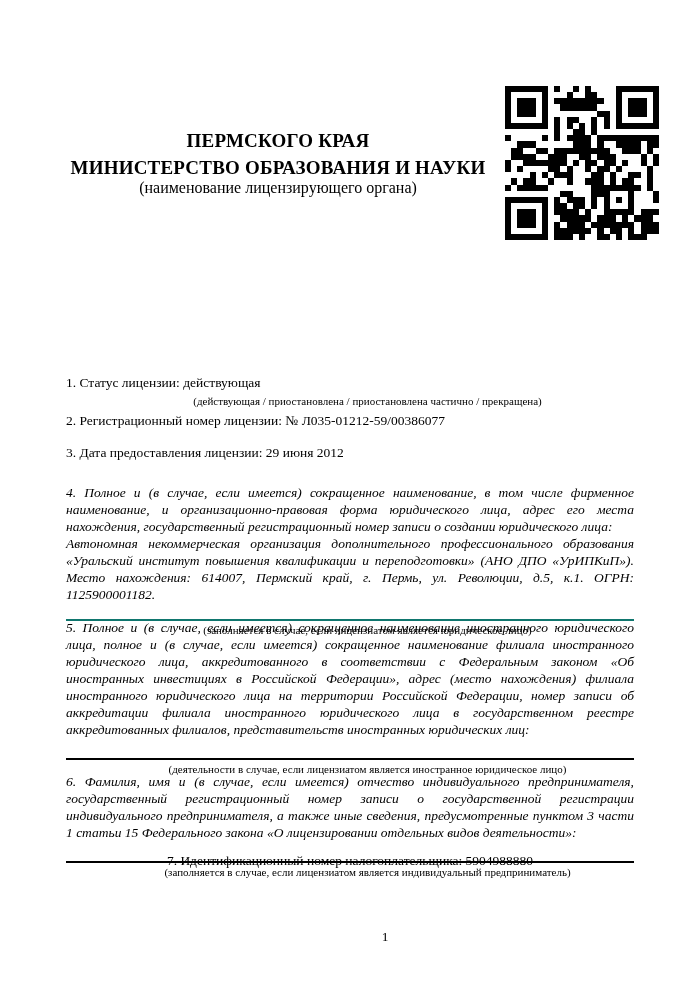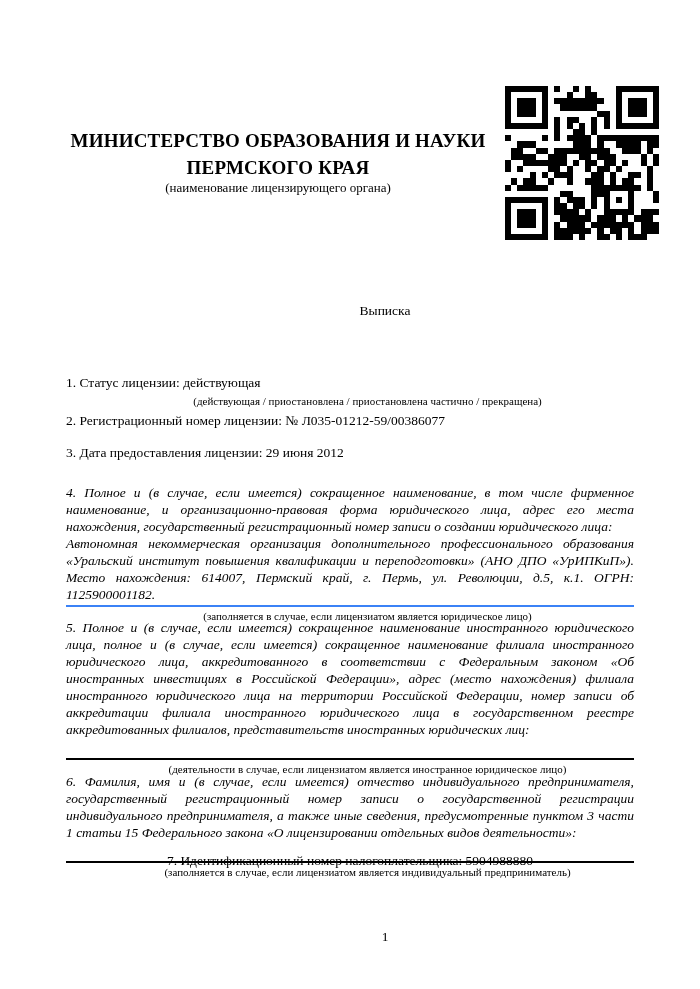--- a/index.html
+++ b/index.html
@@ -12,30 +12,30 @@
     overflow:hidden;
   }
   .abs{position:absolute;}
   .col{left:66px;width:568px;}
   .body-text{font-size:13.5px;line-height:17px;}
   .just{text-align:justify;font-style:italic;}
   .centered{text-align:center;padding-left:35px;}
   .caption{font-size:11px;line-height:13px;}
   .header-block{top:127px;left:66px;width:424px;text-align:center;}
   .header-line{font-size:19px;line-height:27px;font-weight:bold;letter-spacing:0.2px;}
-  .header-caption{font-size:13px;line-height:13px;}
+  .header-caption{font-size:16px;line-height:13px;}
   .title-block{top:302px;}
   .title-line{font-size:13.5px;line-height:18px;}
   .qr{top:86px;left:505px;width:154px;height:154px;}
   .item1{top:374px;}
   .item1 .caption{margin-top:4px;}
   .item2{top:412px;}
   .item3{top:444px;}
   .sec4{top:484px;}
-  .sec4 .value-p{border-bottom:2px solid #3b82f6;padding-bottom:2px;}
+  .sec4 .value-p{border-bottom:2px solid #0f766e;padding-bottom:16px;}
   .sec4 .caption{margin-top:3px;}
   .sec5{top:619px;}
   .sec6{top:773px;}
   .blank-underline{height:18px;margin-top:2px;border-bottom:2px solid #000;}
   .sec5 .caption,.sec6 .caption{margin-top:3px;}
   .item7{top:852px;text-align:center;}
   .pagenum{top:930px;font-size:13.5px;line-height:14px;}
   svg{display:block;}
 </style>
 </head>
@@ -388,27 +388,26 @@
         <rect x="15" y="24" width="1" height="1" fill="#000000"></rect>
         <rect x="16" y="24" width="1" height="1" fill="#000000"></rect>
         <rect x="18" y="24" width="1" height="1" fill="#000000"></rect>
         <rect x="20" y="24" width="1" height="1" fill="#000000"></rect>
         <rect x="21" y="24" width="1" height="1" fill="#000000"></rect>
         <rect x="22" y="24" width="1" height="1" fill="#000000"></rect>
       </svg>
   </div>
 
   <div class="abs header-block">
+    <div class="header-line">ПЕРМСКОГО КРАЯ</div>
     <div class="header-line">МИНИСТЕРСТВО ОБРАЗОВАНИЯ И НАУКИ</div>
-    <div class="header-line">ПЕРМСКОГО КРАЯ</div>
     <div class="header-caption">(наименование лицензирующего органа)</div>
   </div>
 
   <div class="abs col title-block centered">
-    <div class="title-line">Выписка</div>
   </div>
 
   <div class="abs col body-text item1">
     <div>1. Статус лицензии: действующая</div>
     <div class="caption centered">(действующая / приостановлена / приостановлена частично / прекращена)</div>
   </div>
 
   <div class="abs col body-text item2">2. Регистрационный номер лицензии: № Л035-01212-59/00386077</div>
 
   <div class="abs col body-text item3">3. Дата предоставления лицензии: 29 июня 2012</div>

